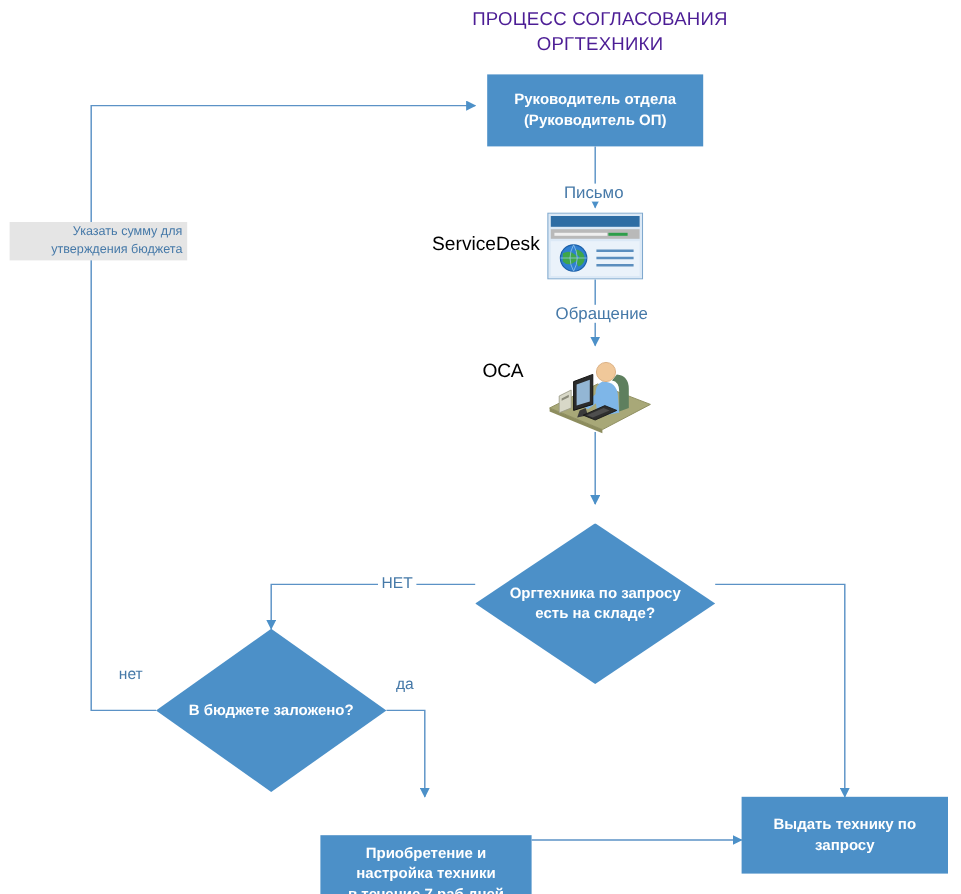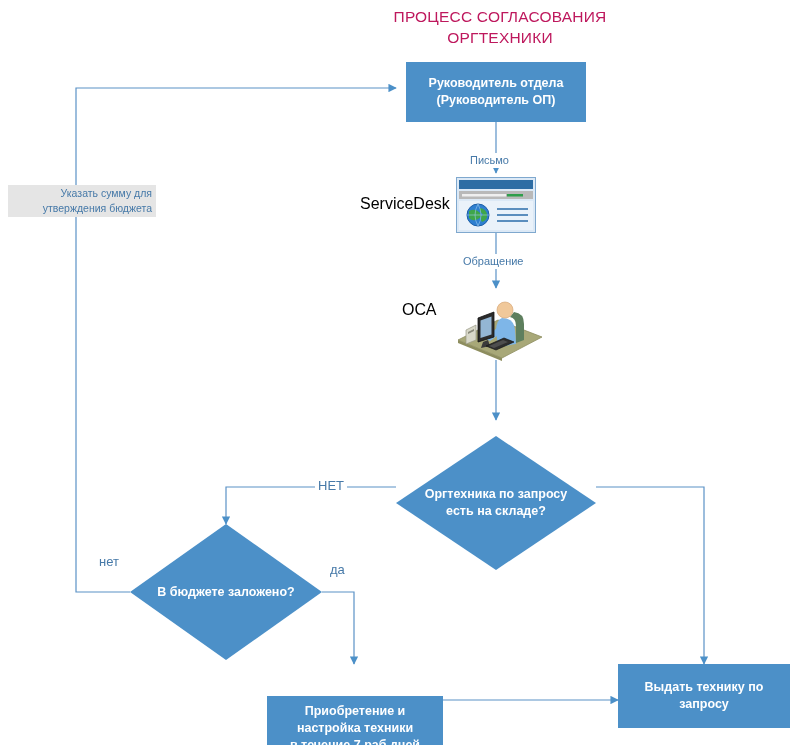--- a/index.html
+++ b/index.html
@@ -26,21 +26,21 @@
     pointer-events: none;
   }
 
   
   .diagram-title {
     position: absolute;
     left: 340px;
     top: 6px;
     width: 320px;
     text-align: center;
-    color: #be185d;
+    color: #4c1d95;
     font-size: 15.5px;
     line-height: 21px;
     letter-spacing: .2px;
     white-space: pre-line;
   }
 
   
   .proc-box {
     position: absolute;
     background: #4C90C8;
@@ -84,21 +84,21 @@
     font-size: 12.5px;
     line-height: 17px;
     font-weight: bold;
     white-space: pre-line;
   }
 
   
   .edge-label {
     position: absolute;
     color: #4679A8;
-    font-size: 11px;
+    font-size: 14px;
     line-height: 15px;
     background: #ffffff;
     padding: 0 3px;
     white-space: pre-line;
     text-align: center;
   }
   .edge-label.big {
     font-size: 13px;
   }
   .note-label {

